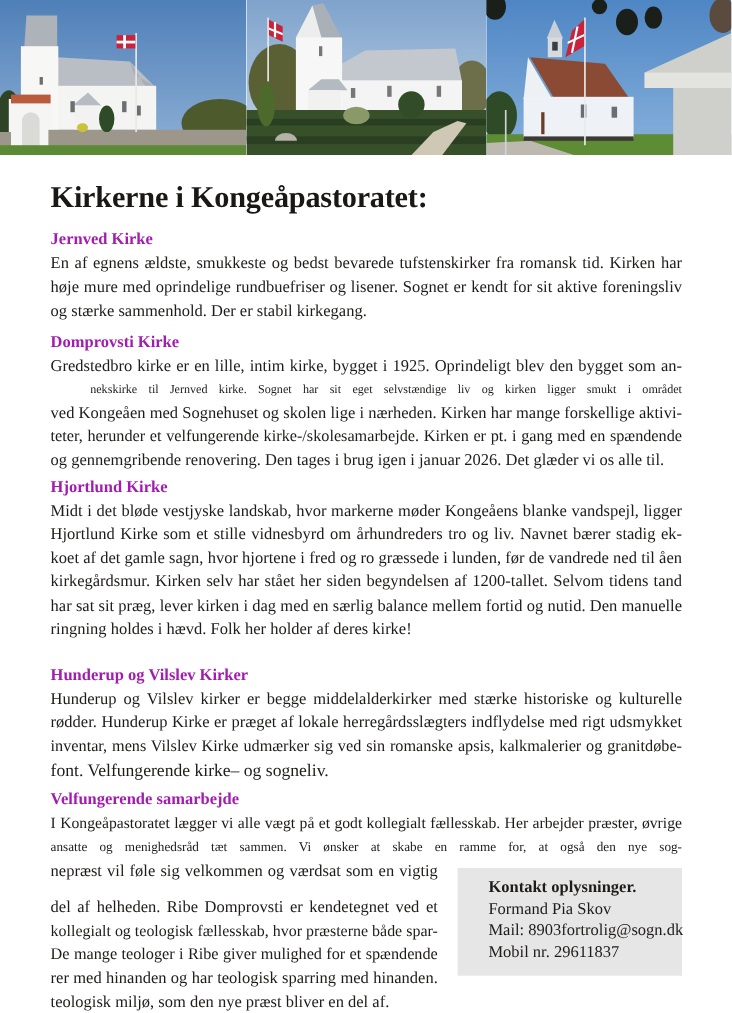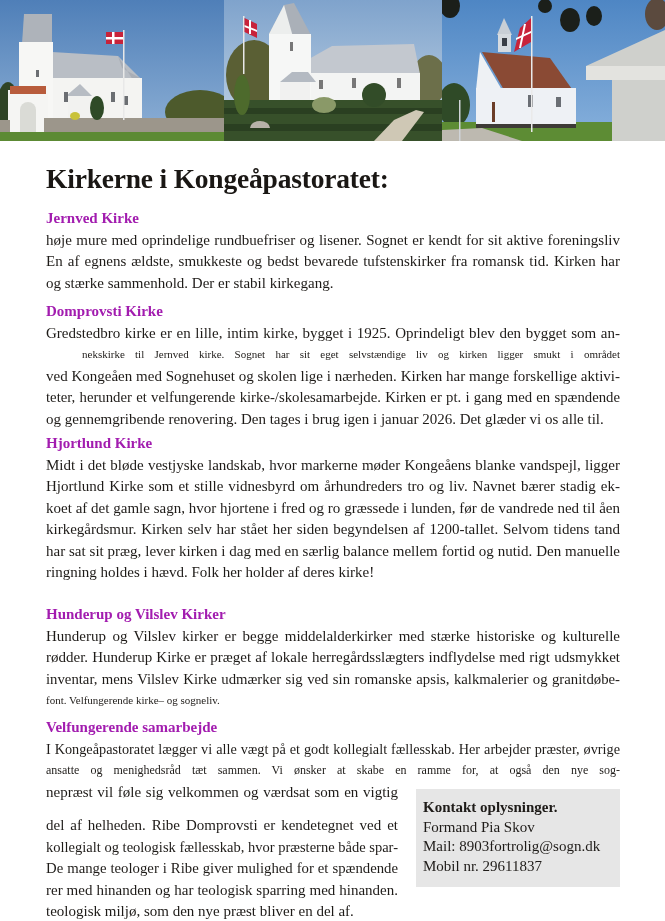--- a/index.html
+++ b/index.html
@@ -13,21 +13,21 @@
   .title { position: absolute; left: 46px; top: 163px; margin: 0;
            font-size: 27.5px; font-weight: bold; letter-spacing: -0.2px; color: #1a1714; }
 
   .section { position: absolute; left: 46px; width: 574px; }
   .sec-head { font-size: 15px; font-weight: bold; line-height: 21.5px; height: 21.5px; color: #a21caf; white-space: nowrap; }
   .line { font-size: 15px; line-height: 21.5px; height: 21.5px; text-align: justify; text-align-last: justify;
           white-space: nowrap; overflow: visible; }
   .line.last { text-align-last: left; }
 
   .contact-box { position: absolute; left: 416px; top: 789px; width: 204px; height: 98px;
-                 background: #e6e6e6; box-sizing: border-box; padding: 9px 0 0 7px; }
+                 background: #e6e6e6; box-sizing: border-box; padding: 9px 0 0 28px; }
   .contact-box .c-line { font-size: 15px; line-height: 19.5px; white-space: nowrap; color: #1e1b18; }
   .contact-box .c-head { font-weight: bold; }
 </style>
 </head>
 <body>
 
 <div class="photo-strip">
 
   <div class="photo" style="width:224px">
     <svg width="224" height="141" viewBox="0 0 224 141">
@@ -161,22 +161,22 @@
       <rect x="144" y="66" width="79" height="14" fill="#e3e3df"></rect>
       <ellipse cx="215" cy="14" rx="12" ry="16" fill="#5b4a3e"></ellipse>
     </svg>
   </div>
 </div>
 
 <h1 class="title">Kirkerne i Kongeåpastoratet:</h1>
 
 <div class="section" style="top:208px">
   <div class="sec-head">Jernved Kirke</div>
+  <div class="line" style="white-space: normal; font-size: 15px; overflow: hidden;">En af egnens ældste, smukkeste og bedst bevarede tufstenskirker fra romansk tid. Kirken har</div>
   <div class="line" style="white-space: normal; font-size: 15px; overflow: hidden;">høje mure med oprindelige rundbuefriser og lisener. Sognet er kendt for sit aktive foreningsliv</div>
-  <div class="line" style="white-space: normal; font-size: 15px; overflow: hidden;">En af egnens ældste, smukkeste og bedst bevarede tufstenskirker fra romansk tid. Kirken har</div>
   <div class="line last" style="white-space: nowrap; font-size: 15px;">og stærke sammenhold. Der er stabil kirkegang.</div>
 </div>
 
 <div class="section" style="top:301px">
   <div class="sec-head">Domprovsti Kirke</div>
   <div class="line" style="white-space: normal; font-size: 15px; overflow: hidden;">Gredstedbro kirke er en lille, intim kirke, bygget i 1925. Oprindeligt blev den bygget som an-</div>
   <div class="line" style="white-space: normal; font-size: 11px; overflow: hidden; margin-left: 36px;">nekskirke til Jernved kirke. Sognet har sit eget selvstændige liv og kirken ligger smukt i området</div>
   <div class="line" style="white-space: normal; font-size: 15px; overflow: hidden;">ved Kongeåen med Sognehuset og skolen lige i nærheden. Kirken har mange forskellige aktivi-</div>
   <div class="line" style="white-space: normal; font-size: 14.75px; overflow: hidden;">teter, herunder et velfungerende kirke-/skolesamarbejde. Kirken er pt. i gang med en spændende</div>
   <div class="line last" style="white-space: nowrap; font-size: 15px;">og gennemgribende renovering. Den tages i brug igen i januar 2026. Det glæder vi os alle til.</div>
@@ -190,21 +190,21 @@
   <div class="line" style="white-space: normal; font-size: 15px; overflow: hidden;">kirkegårdsmur. Kirken selv har stået her siden begyndelsen af 1200-tallet.  Selvom tidens tand</div>
   <div class="line" style="white-space: normal; font-size: 15px; overflow: hidden;">har sat sit præg, lever kirken i dag med en særlig balance mellem fortid og nutid. Den manuelle</div>
   <div class="line last" style="white-space: nowrap; font-size: 15px;">ringning holdes i hævd. Folk her holder af deres kirke!</div>
 </div>
 
 <div class="section" style="top:604px">
   <div class="sec-head">Hunderup og Vilslev Kirker</div>
   <div class="line" style="white-space: normal; font-size: 15px; overflow: hidden;">Hunderup og Vilslev kirker er begge middelalderkirker med stærke historiske og kulturelle</div>
   <div class="line" style="white-space: normal; font-size: 15px; overflow: hidden;">rødder. Hunderup Kirke er præget af lokale herregårdsslægters indflydelse med rigt udsmykket</div>
   <div class="line" style="white-space: normal; font-size: 14.75px; overflow: hidden;">inventar, mens Vilslev Kirke udmærker sig ved sin romanske apsis, kalkmalerier og granitdøbe-</div>
-  <div class="line last" style="white-space: nowrap; font-size: 11px;">font. Velfungerende kirke– og sogneliv.</div>
+  <div class="line last" style="white-space: nowrap; font-size: 16px;">font. Velfungerende kirke– og sogneliv.</div>
 </div>
 
 <div class="section" style="top:717px">
   <div class="sec-head">Velfungerende samarbejde</div>
   <div class="line" style="white-space: normal; font-size: 14.25px; overflow: hidden;">I Kongeåpastoratet lægger vi alle vægt på et godt kollegialt fællesskab. Her arbejder præster, øvrige</div>
   <div class="line" style="white-space: normal; font-size: 12px; overflow: hidden;">ansatte og menighedsråd tæt sammen. Vi ønsker at skabe en ramme for, at også den nye sog-</div>
 </div>
 <div class="section" style="top:781.5px; width:352px">
   <div class="line" style="white-space: normal; font-size: 15px; overflow: hidden;">nepræst vil føle sig velkommen og værdsat som en vigtig</div>
   <div class="line" style="white-space: normal; font-size: 15px; overflow: hidden; margin-top: 12px;">del af helheden. Ribe Domprovsti er kendetegnet ved et</div>

